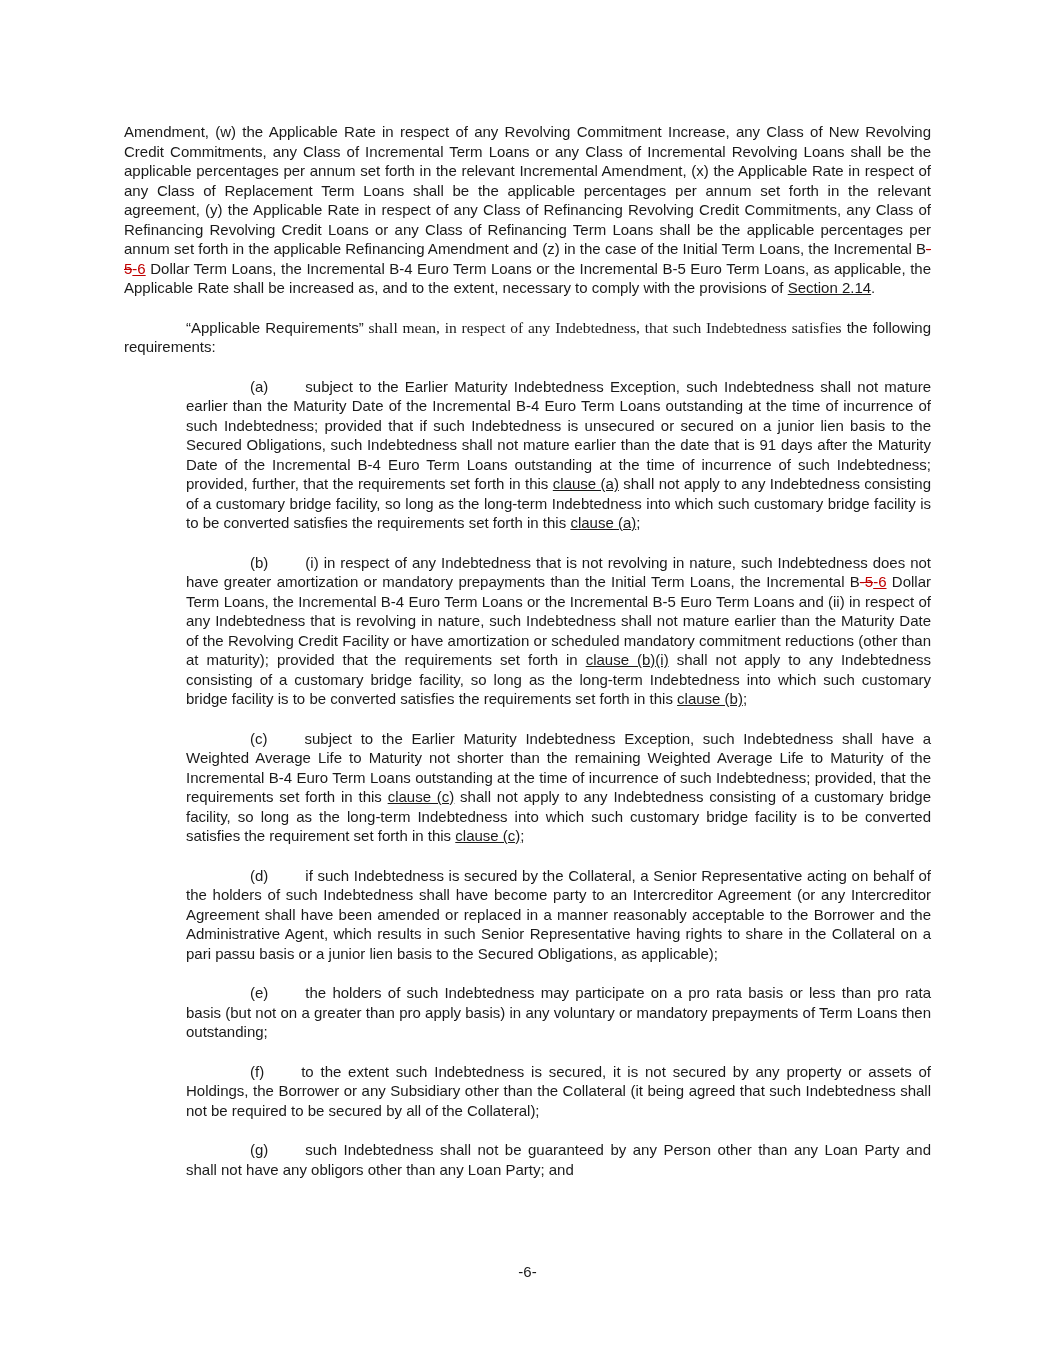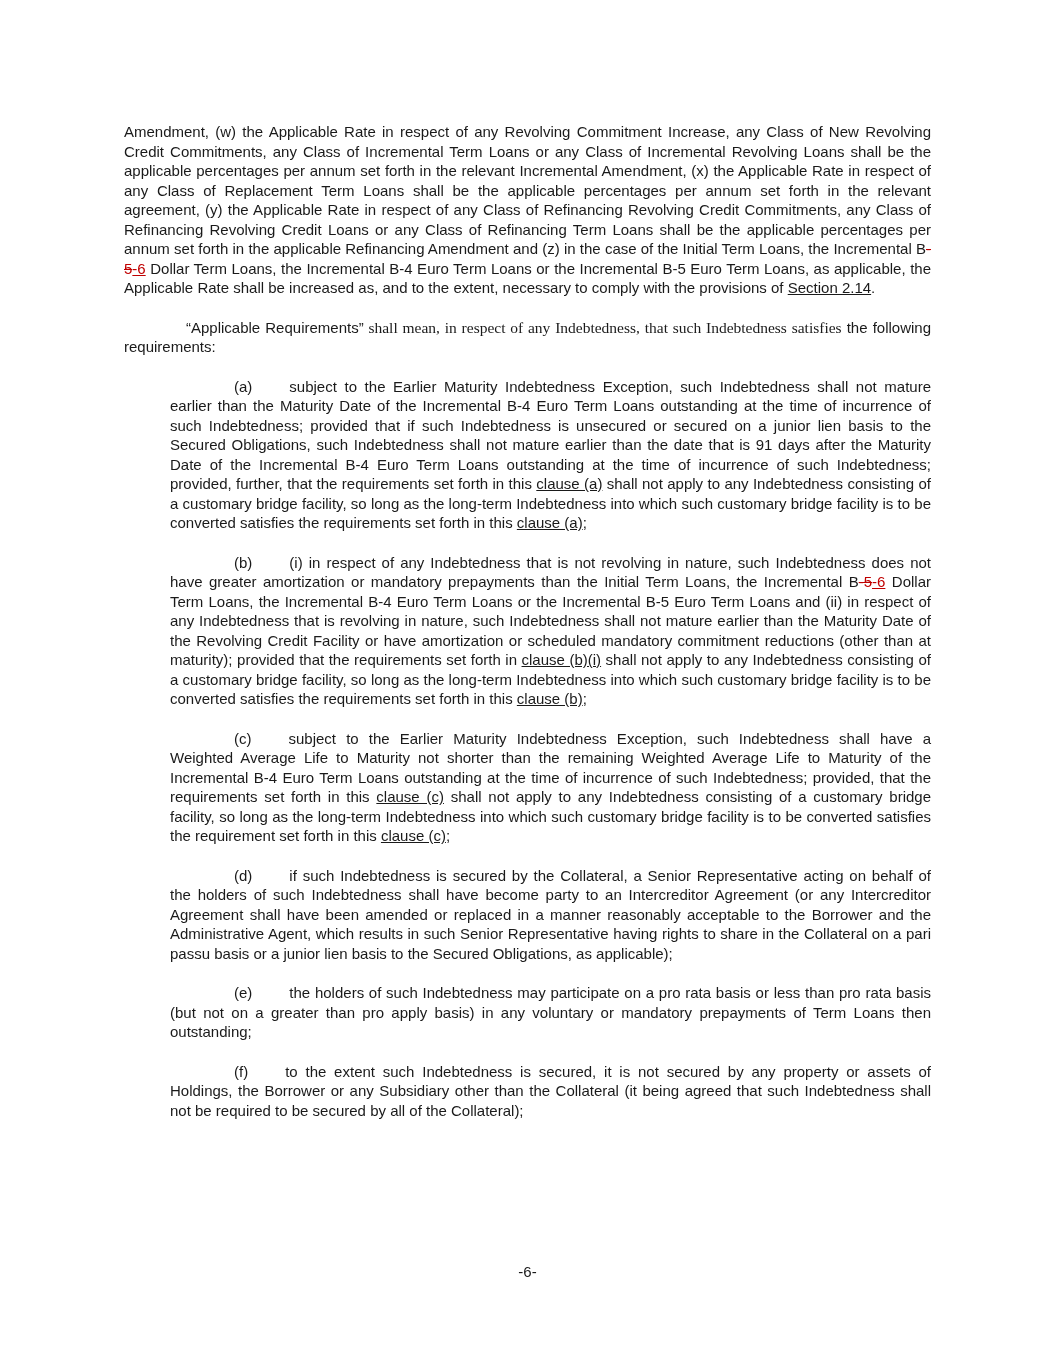--- a/index.html
+++ b/index.html
@@ -22,21 +22,21 @@
     overflow: hidden;
   }
   .para {
     margin: 0 0 20px 0;
     text-align: justify;
   }
   .para.first-indent {
     text-indent: 62px;
   }
   .para.sub {
-    margin-left: 46px;
+    margin-left: 62px;
     text-indent: 64px;
   }
   .tab {
     display: inline-block;
     width: 37px;
   }
   .red {
     color: var(--redline-color, #c00000);
   }
   .strike {
@@ -65,15 +65,16 @@
 <div class="page">
   <div class="doc">
     <p class="para"><span class="">Amendment, (w) the Applicable Rate in respect of any Revolving Commitment Increase, any Class of New Revolving Credit Commitments, any Class of Incremental Term Loans or any Class of Incremental Revolving Loans shall be the applicable percentages per annum set forth in the relevant Incremental Amendment, (x) the Applicable Rate in respect of any Class of Replacement Term Loans shall be the applicable percentages per annum set forth in the relevant agreement, (y) the Applicable Rate in respect of any Class of Refinancing Revolving Credit Commitments, any Class of Refinancing Revolving Credit Loans or any Class of Refinancing Term Loans shall be the applicable percentages per annum set forth in the applicable Refinancing Amendment and (z) in the case of the Initial Term Loans, the Incremental B</span><span class="red strike">-5</span><span class="red underline">-6</span><span class=""> Dollar Term Loans, the Incremental B-4 Euro Term Loans or the Incremental B-5 Euro Term Loans, as applicable, the Applicable Rate shall be increased as, and to the extent, necessary to comply with the provisions of </span><span class="underline">Section 2.14</span><span class="">.</span></p>
     <p class="para first-indent"><span class="">“Applicable Requirements”</span><span class="serif"> shall mean, in respect of any Indebtedness, that such Indebtedness satisfies</span><span class=""> the following requirements:</span></p>
     <p class="para sub"><span class="">(a)</span><span class="tab"></span><span class="">subject to the Earlier Maturity Indebtedness Exception, such Indebtedness shall not mature earlier than the Maturity Date of the Incremental B-4 Euro Term Loans outstanding at the time of incurrence of such Indebtedness; provided that if such Indebtedness is unsecured or secured on a junior lien basis to the Secured Obligations, such Indebtedness shall not mature earlier than the date that is 91 days after the Maturity Date of the Incremental B-4 Euro Term Loans outstanding at the time of incurrence of such Indebtedness; provided, further, that the requirements set forth in this </span><span class="underline">clause (a)</span><span class=""> shall not apply to any Indebtedness consisting of a customary bridge facility, so long as the long-term Indebtedness into which such customary bridge facility is to be converted satisfies the requirements set forth in this </span><span class="underline">clause (a)</span><span class="">;</span></p>
     <p class="para sub"><span class="">(b)</span><span class="tab"></span><span class="">(i) in respect of any Indebtedness that is not revolving in nature, such Indebtedness does not have greater amortization or mandatory prepayments than the Initial Term Loans, the Incremental B</span><span class="red strike">-5</span><span class="red underline">-6</span><span class=""> Dollar Term Loans, the Incremental B-4 Euro Term Loans or the Incremental B-5 Euro Term Loans and (ii) in respect of any Indebtedness that is revolving in nature, such Indebtedness shall not mature earlier than the Maturity Date of the Revolving Credit Facility or have amortization or scheduled mandatory commitment reductions (other than at maturity); provided that the requirements set forth in </span><span class="underline">clause (b)(i)</span><span class=""> shall not apply to any Indebtedness consisting of a customary bridge facility, so long as the long-term Indebtedness into which such customary bridge facility is to be converted satisfies the requirements set forth in this </span><span class="underline">clause (b)</span><span class="">;</span></p>
     <p class="para sub"><span class="">(c)</span><span class="tab"></span><span class="">subject to the Earlier Maturity Indebtedness Exception, such Indebtedness shall have a Weighted Average Life to Maturity not shorter than the remaining Weighted Average Life to Maturity of the Incremental B-4 Euro Term Loans outstanding at the time of incurrence of such Indebtedness; provided, that the requirements set forth in this </span><span class="underline">clause (c)</span><span class=""> shall not apply to any Indebtedness consisting of a customary bridge facility, so long as the long-term Indebtedness into which such customary bridge facility is to be converted satisfies the requirement set forth in this </span><span class="underline">clause (c)</span><span class="">;</span></p>
     <p class="para sub"><span class="">(d)</span><span class="tab"></span><span class="">if such Indebtedness is secured by the Collateral, a Senior Representative acting on behalf of the holders of such Indebtedness shall have become party to an Intercreditor Agreement (or any Intercreditor Agreement shall have been amended or replaced in a manner reasonably acceptable to the Borrower and the Administrative Agent, which results in such Senior Representative having rights to share in the Collateral on a pari passu basis or a junior lien basis to the Secured Obligations, as applicable);</span></p>
     <p class="para sub"><span class="">(e)</span><span class="tab"></span><span class="">the holders of such Indebtedness may participate on a pro rata basis or less than pro rata basis (but not on a greater than pro apply basis) in any voluntary or mandatory prepayments of Term Loans then outstanding;</span></p>
     <p class="para sub"><span class="">(f)</span><span class="tab"></span><span class="">to the extent such Indebtedness is secured, it is not secured by any property or assets of Holdings, the Borrower or any Subsidiary other than the Collateral (it being agreed that such Indebtedness shall not be required to be secured by all of the Collateral);</span></p>
+    <p class="para sub"><span class="">(g)</span><span class="tab"></span><span class="">such Indebtedness shall not be guaranteed by any Person other than any Loan Party and shall not have any obligors other than any Loan Party; and</span></p>
   </div>
   <div class="footer">-6-</div>
 </div>
 
 </body></html>

